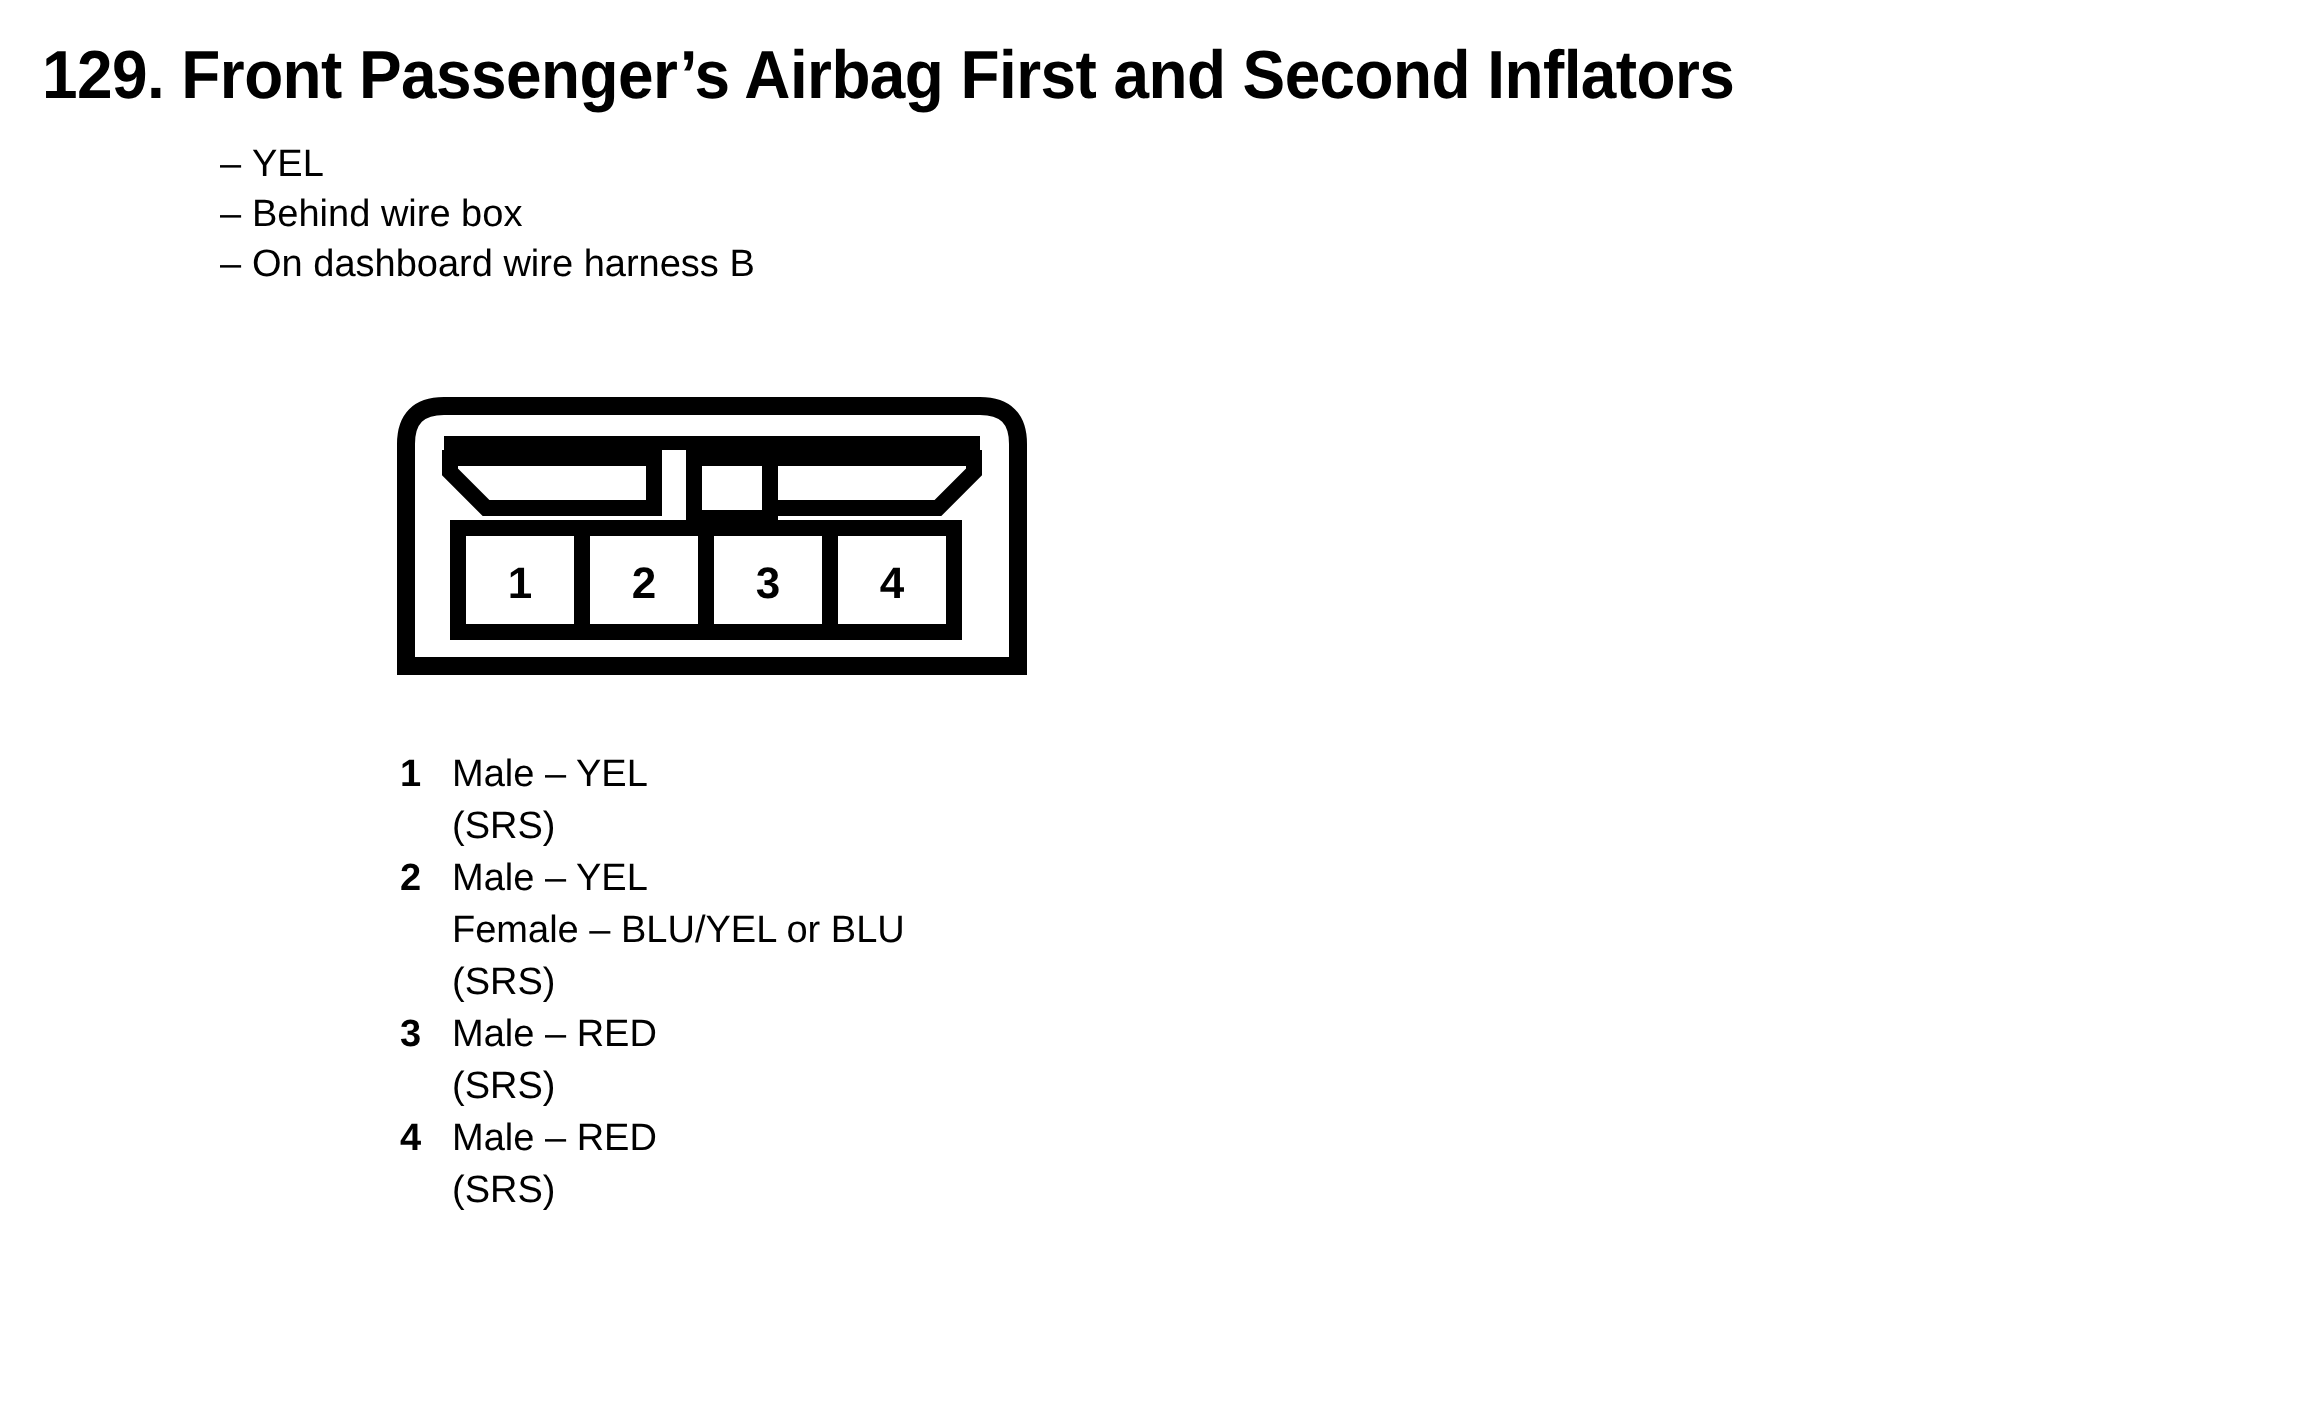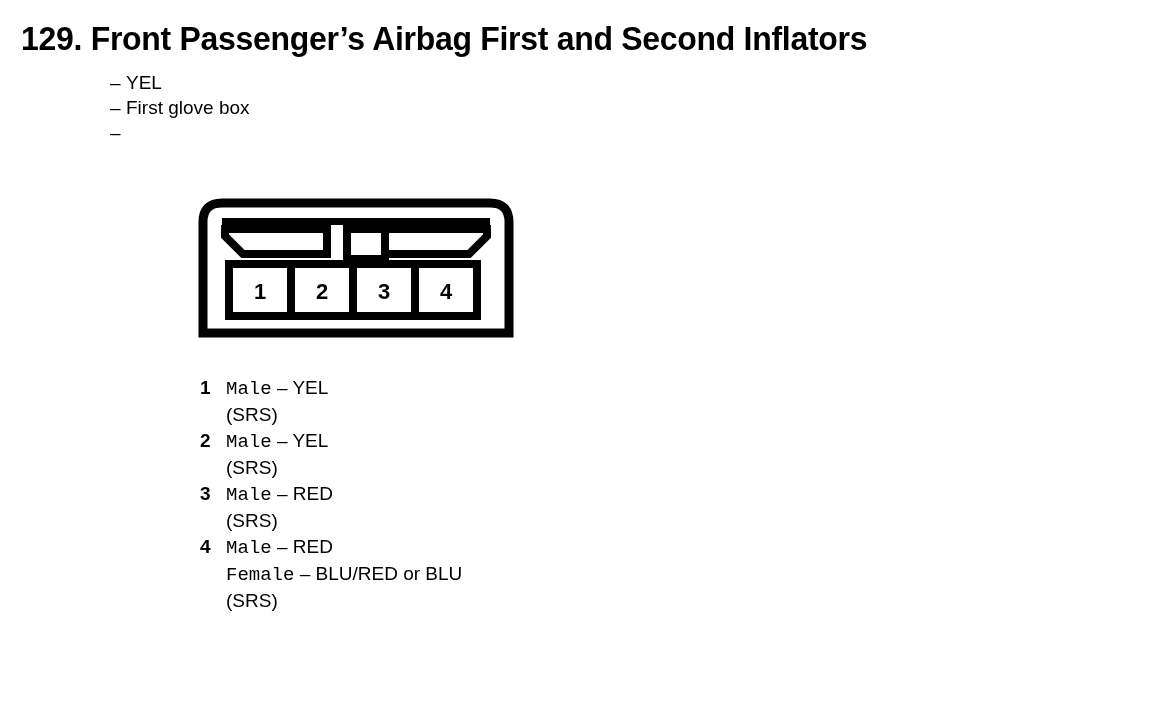--- a/index.html
+++ b/index.html
@@ -91,21 +91,20 @@
   .pin-lines {
     flex: 1 1 auto;
   }
   .pin-line {
     font-size: 19px;
     line-height: 26px;
     white-space: nowrap;
   }
   .pin-line .lbl {
     font-weight: 400;
-    font-family: Liberation Mono, monospace;
   }
   .pin-line .dash {
     font-weight: 400;
   }
   .pin-line .val {
     font-weight: 400;
   }
 </style>
 </head>
 <body>
@@ -114,25 +113,26 @@
 
 <div class="meta-list">
 
   <div class="meta-row">
     <span class="meta-dash">–</span>
     <span class="meta-text">YEL</span>
   </div>
 
   <div class="meta-row">
     <span class="meta-dash">–</span>
-    <span class="meta-text">First glove box</span>
+    <span class="meta-text">Behind wire box</span>
   </div>
 
   <div class="meta-row">
     <span class="meta-dash">–</span>
+    <span class="meta-text">On dashboard wire harness B</span>
   </div>
 
 </div>
 
 <div class="connector-wrap">
   <svg class="connector-svg" width="320" height="145" viewBox="0 0 320 145" xmlns="http://www.w3.org/2000/svg">
 
     <path d="M 7 137 L 7 26 Q 7 7 26 7 L 294 7 Q 313 7 313 26 L 313 137 Z" fill="none" stroke="#000000" stroke-width="9" stroke-linejoin="miter"></path>
 
     <path d="M 26 25 L 294 25 L 294 50 L 245 50 L 245 25 M 75 25 L 75 50 L 26 50 Z" fill="none" stroke="#000000" stroke-width="0"></path>
@@ -175,20 +175,25 @@
   </div>
 
   <div class="pin-entry">
     <div class="pin-number">2</div>
     <div class="pin-lines">
       <div class="pin-line">
         <span class="lbl">Male</span>
         <span class="dash">–</span>
         <span class="val">YEL</span>
       </div>
+      <div class="pin-line">
+        <span class="lbl">Female</span>
+        <span class="dash">–</span>
+        <span class="val">BLU/YEL or BLU</span>
+      </div>
       <div class="pin-line">(SRS)</div>
     </div>
   </div>
 
   <div class="pin-entry">
     <div class="pin-number">3</div>
     <div class="pin-lines">
       <div class="pin-line">
         <span class="lbl">Male</span>
         <span class="dash">–</span>
@@ -199,22 +204,17 @@
   </div>
 
   <div class="pin-entry">
     <div class="pin-number">4</div>
     <div class="pin-lines">
       <div class="pin-line">
         <span class="lbl">Male</span>
         <span class="dash">–</span>
         <span class="val">RED</span>
       </div>
-      <div class="pin-line">
-        <span class="lbl">Female</span>
-        <span class="dash">–</span>
-        <span class="val">BLU/RED or BLU</span>
-      </div>
       <div class="pin-line">(SRS)</div>
     </div>
   </div>
 
 </div>
 
 </body></html>

